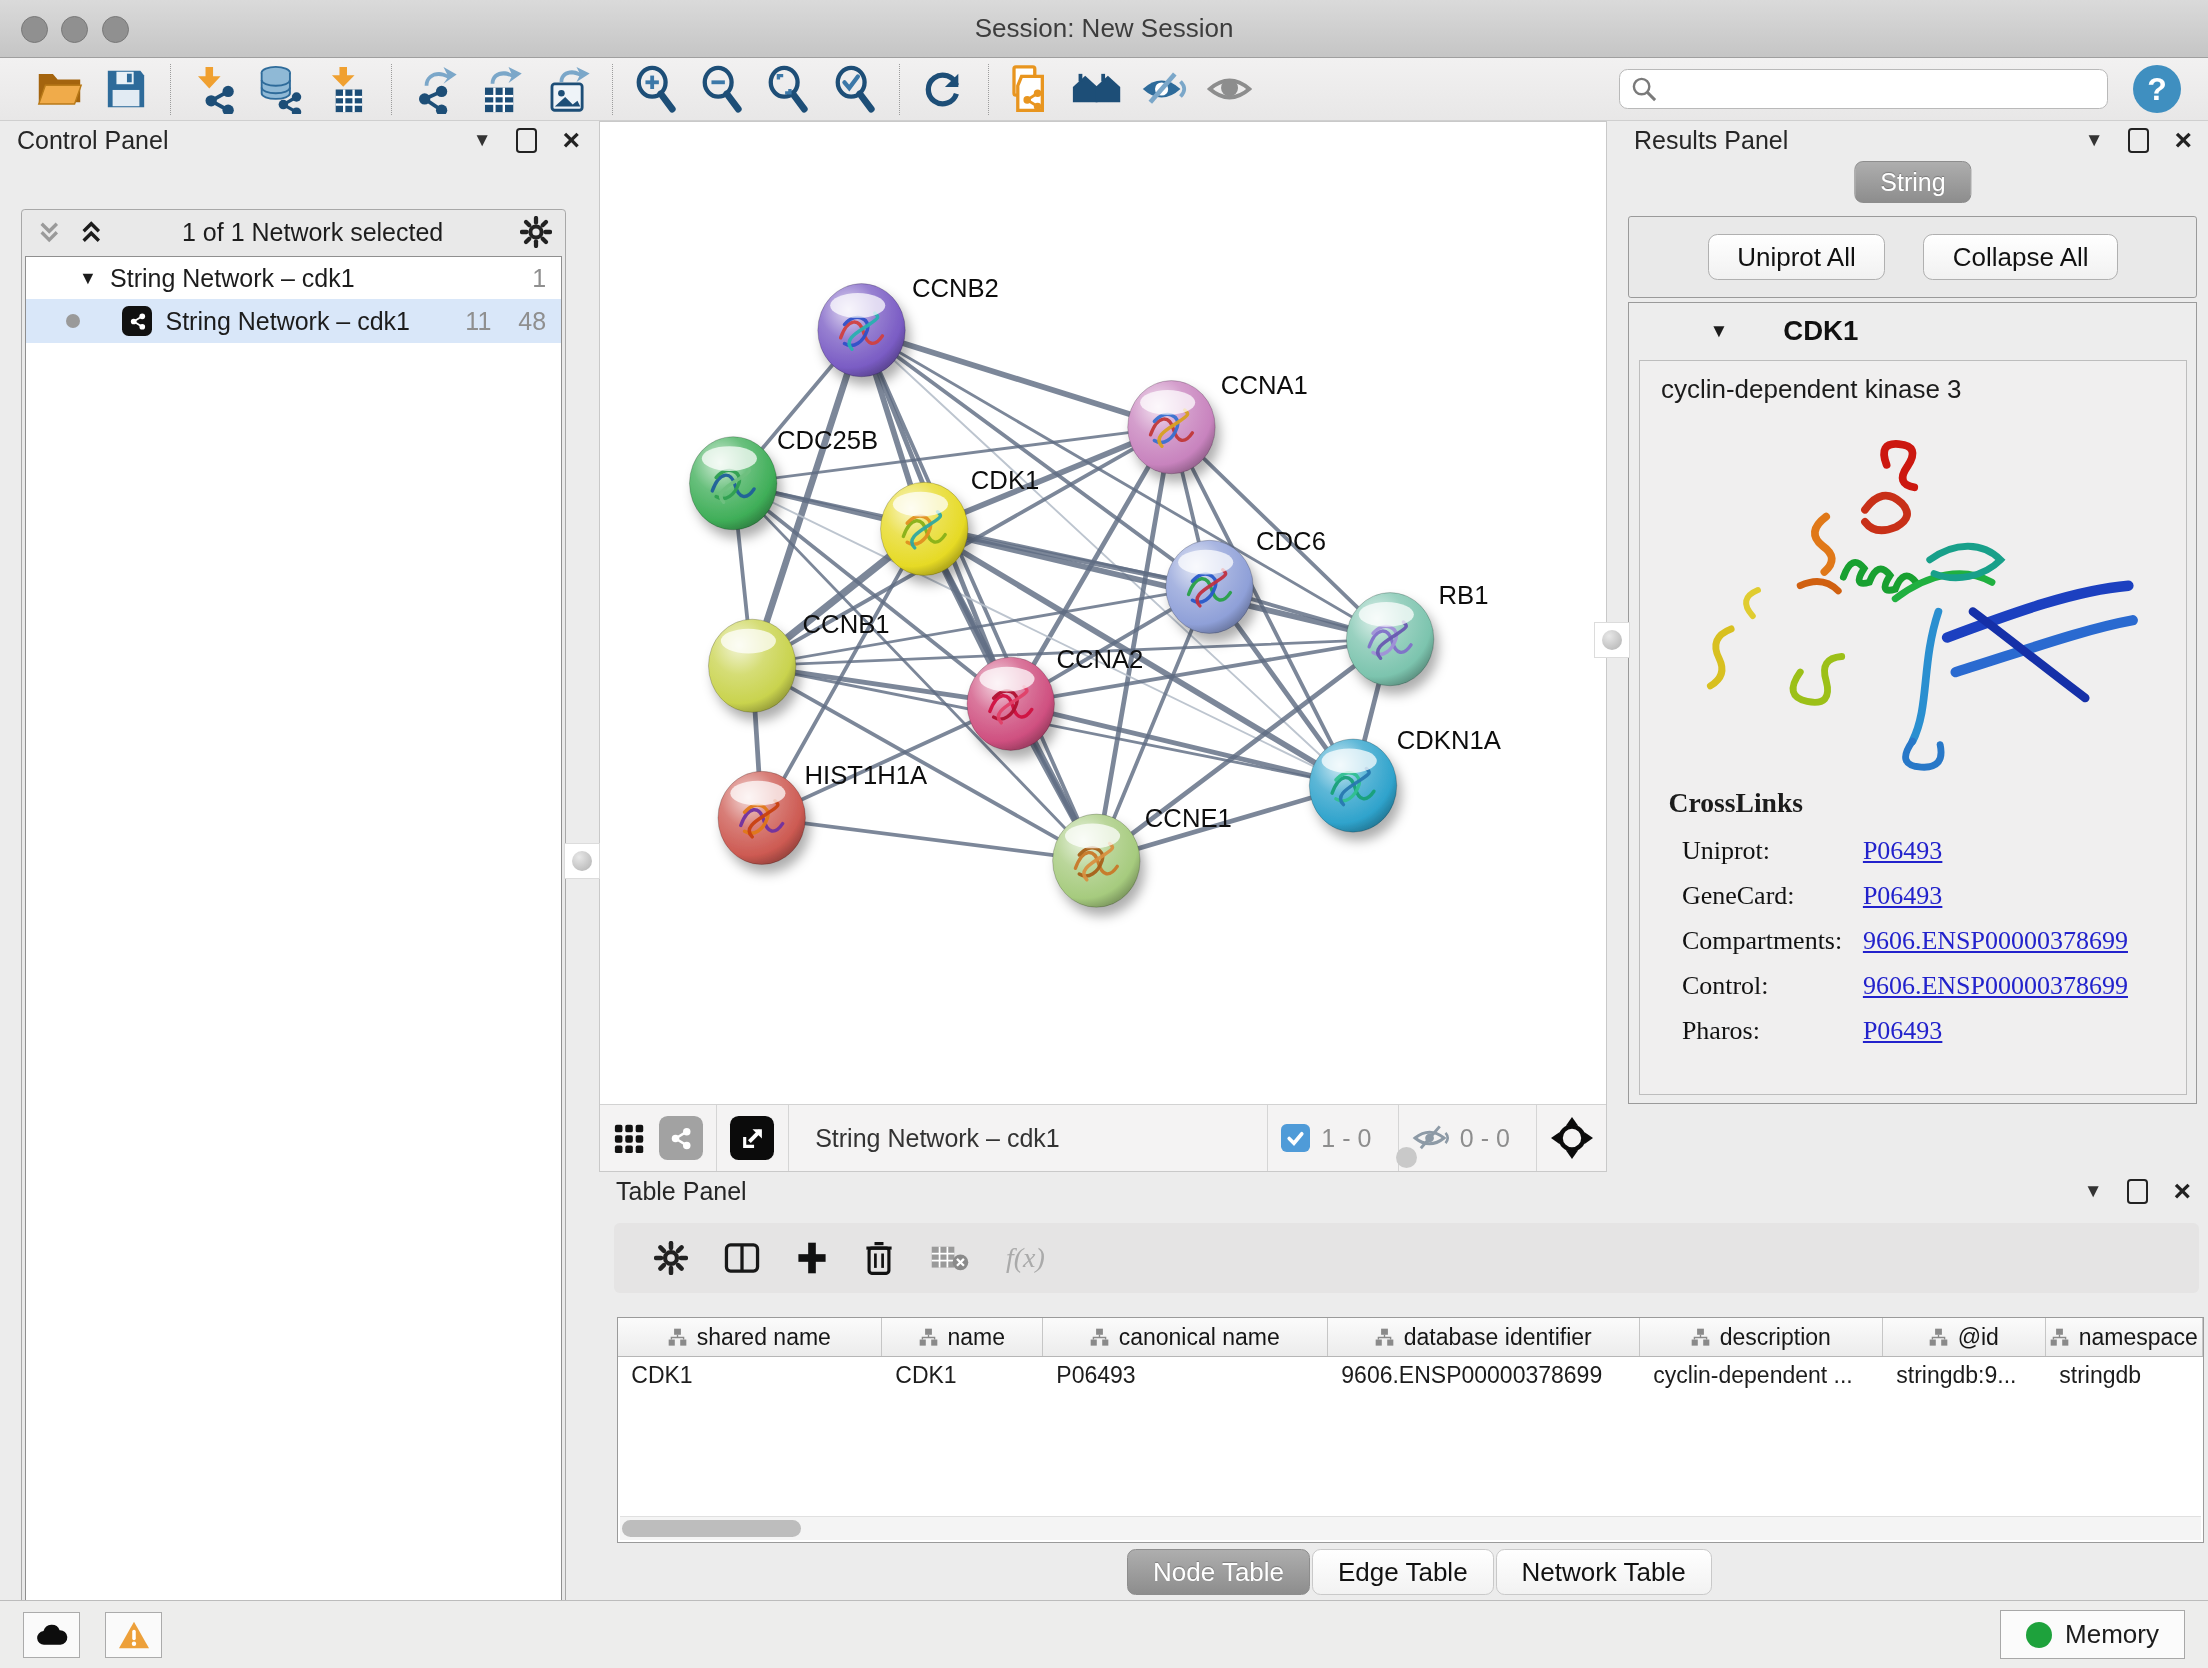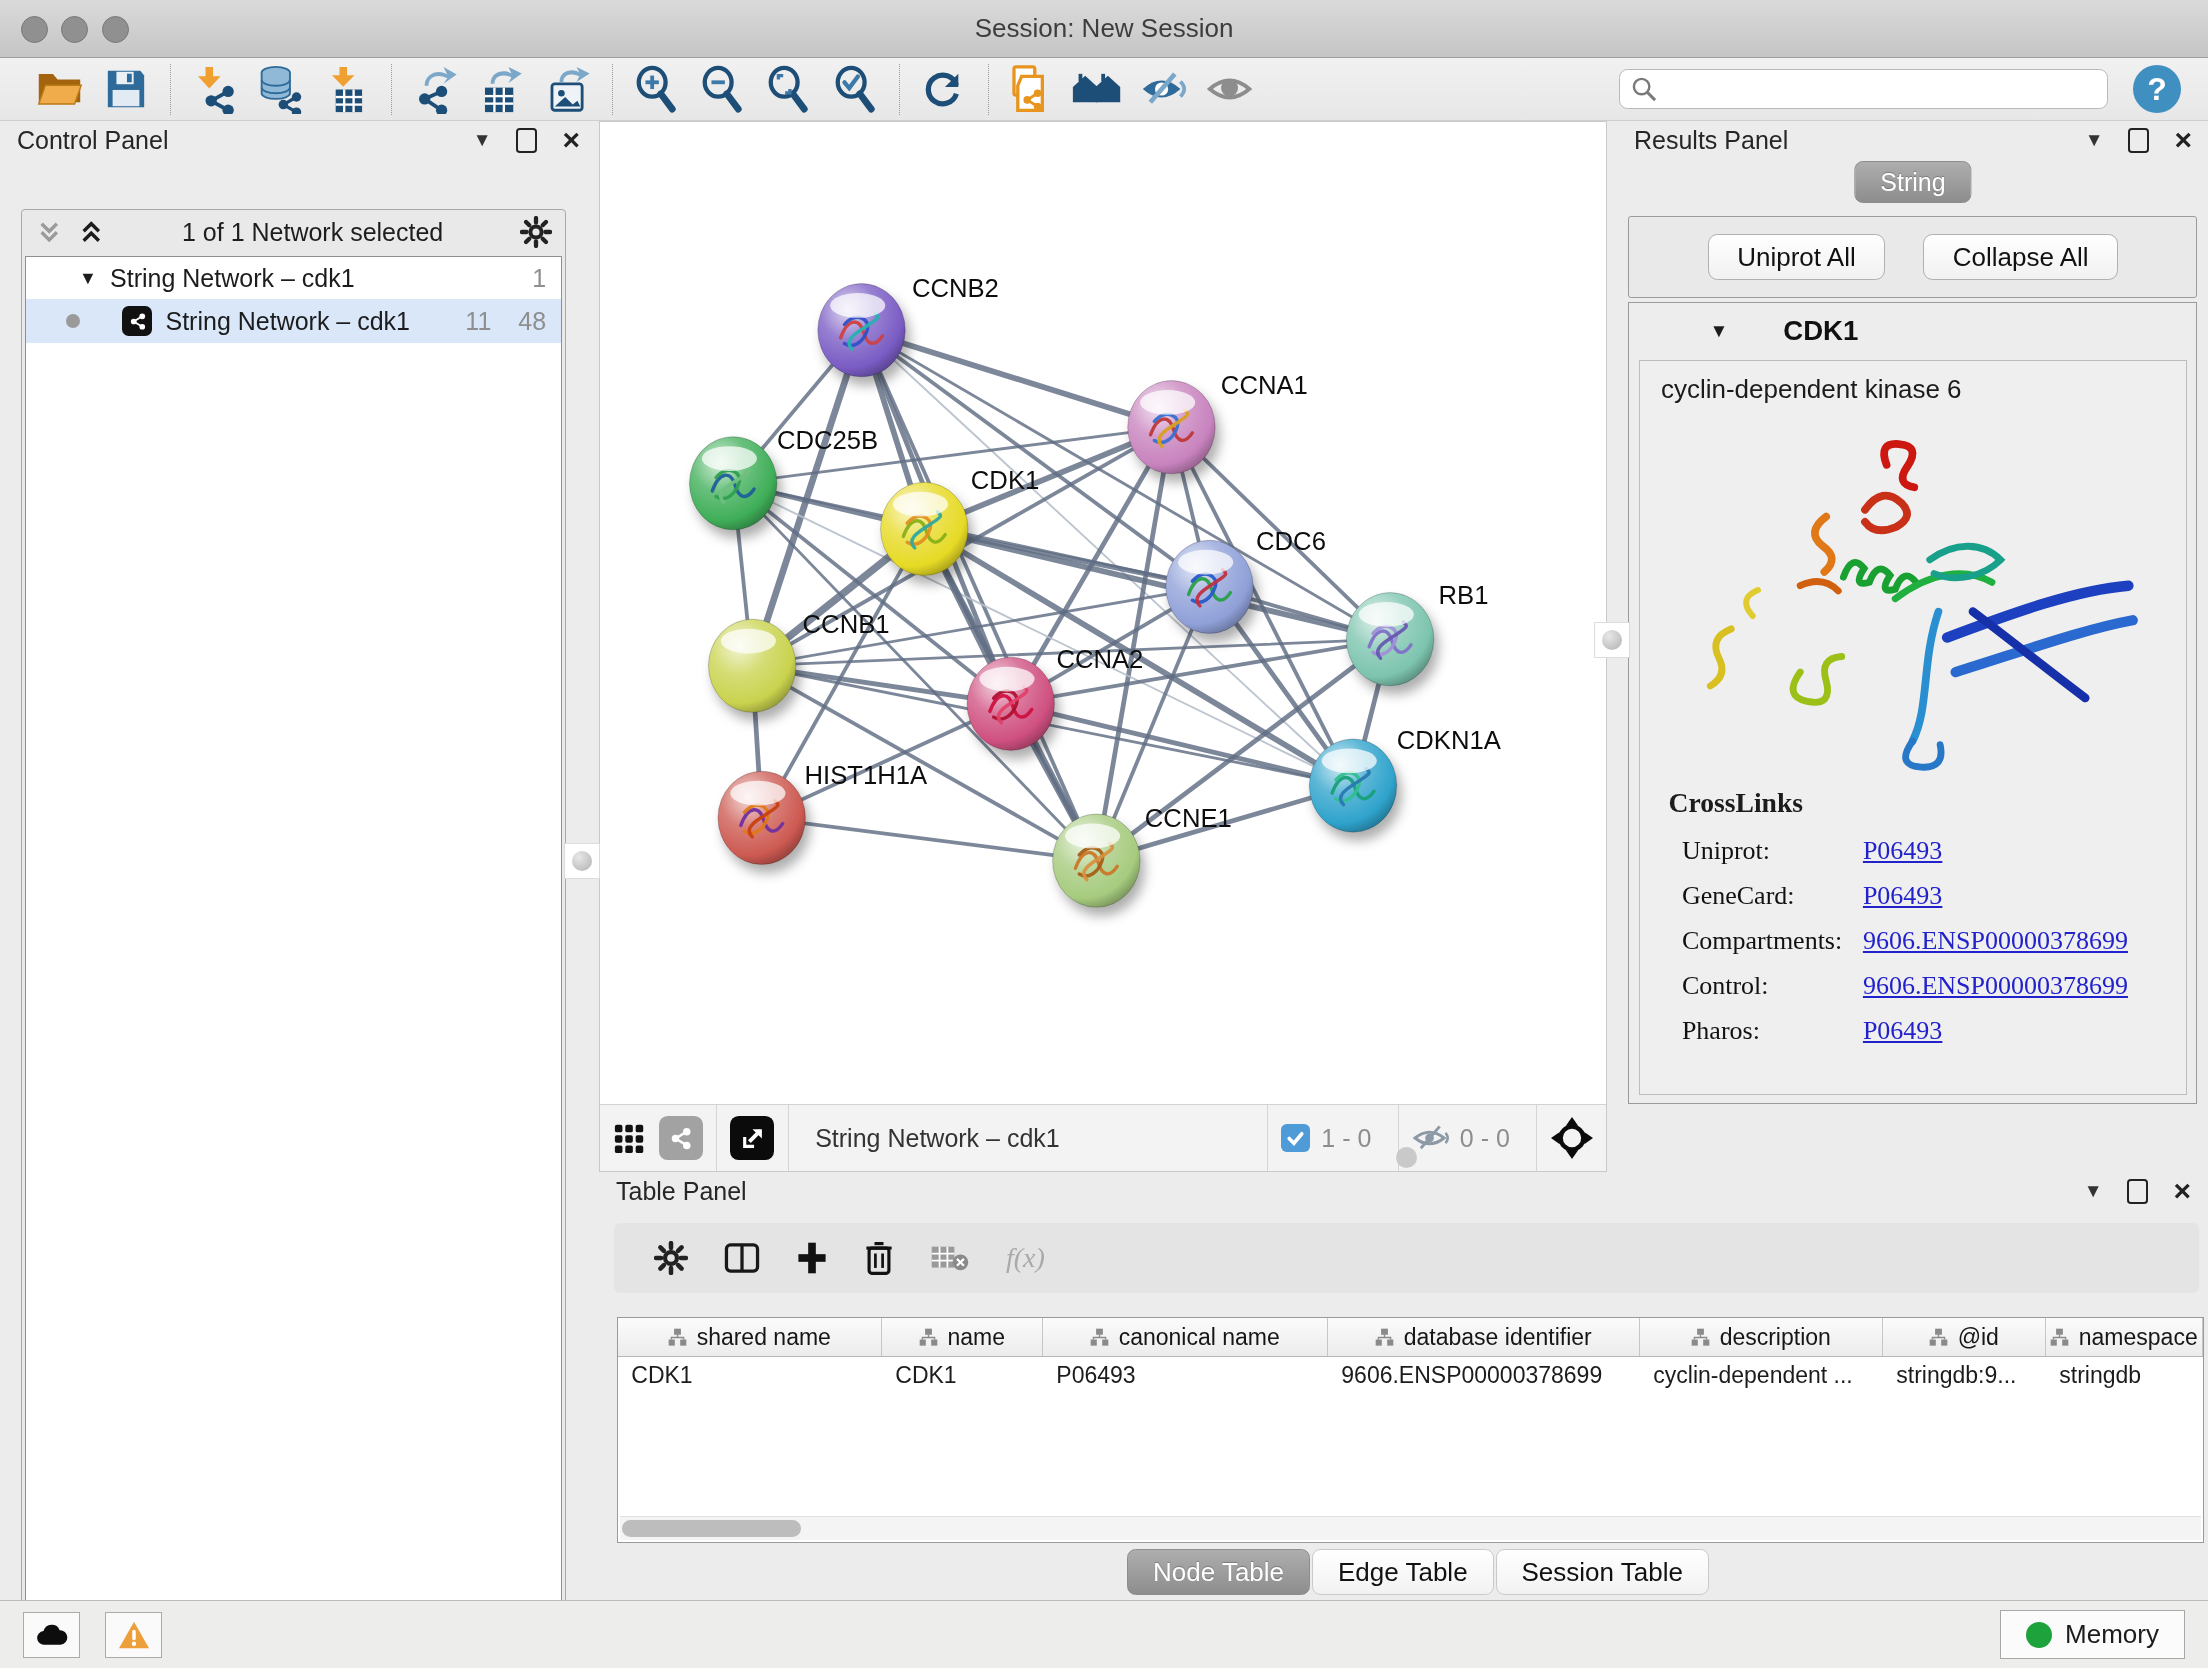--- a/index.html
+++ b/index.html
@@ -636,21 +636,21 @@
   <div class="rp-box1">
     <button class="rbtn">Uniprot All</button>
     <button class="rbtn">Collapse All</button>
   </div>
   <div class="rp-box2">
     <div class="cdk-header">
       <span style="font-size:19px">▼</span>
       <span class="nm">CDK1</span>
     </div>
     <div class="cdk-inner">
-      <div class="desc">cyclin-dependent kinase 6</div>
+      <div class="desc">cyclin-dependent kinase 3</div>
       <svg width="533" height="380" viewBox="0 0 560 440" style="display:block;margin:7.6px auto 0">
         <g fill="none" stroke-linecap="round">
           <path d="M250 60 q-10 -26 14 -24 q26 2 10 26 q-14 20 8 24" stroke="#cc1810" stroke-width="9"></path>
           <path d="M225 112 q20 -28 42 -8 q16 16 -6 28 q-24 10 -36 -6" stroke="#c83018" stroke-width="9"></path>
           <path d="M180 120 q-24 18 -4 34 q20 14 2 30" stroke="#e07818" stroke-width="9"></path>
           <path d="M150 200 q26 -12 44 6" stroke="#d06010" stroke-width="8"></path>
           <path d="M95 235 q-18 -20 6 -30" stroke="#e0cc30" stroke-width="7"></path>
           <path d="M70 250 q-26 10 -14 34 q10 20 -10 32" stroke="#d8c020" stroke-width="8"></path>
           <path d="M150 300 q-20 28 8 34 q30 6 22 -24 q-8 -26 18 -28" stroke="#9cc018" stroke-width="8"></path>
           <path d="M200 190 q10 -28 24 -10 q-14 22 6 16 q10 -26 24 -8 q-14 22 6 16 q10 -26 24 -8" stroke="#18a030" stroke-width="8"></path>
@@ -849,21 +849,21 @@
       <div class="td c5">stringdb:9...</div>
       <div class="td c6">stringdb</div>
     </div>
     <div class="tp-scrollbar">
       <div class="thumb"></div>
     </div>
   </div>
   <div class="tp-tabs">
     <div class="tab sel">Node Table</div>
     <div class="tab">Edge Table</div>
-    <div class="tab">Session Table</div>
+    <div class="tab">Network Table</div>
   </div>
 </div>
 
 <div class="abs status-bar">
   <div class="sbtn">
     <svg width="34" height="27" viewBox="0 0 40 30">
       <path d="M11 27 a8 8 0 0 1 -1 -16 a10 10 0 0 1 19 -1 a7.5 7.5 0 0 1 1 17z" fill="#0d0d0d"></path>
     </svg>
   </div>
   <div class="sbtn">

